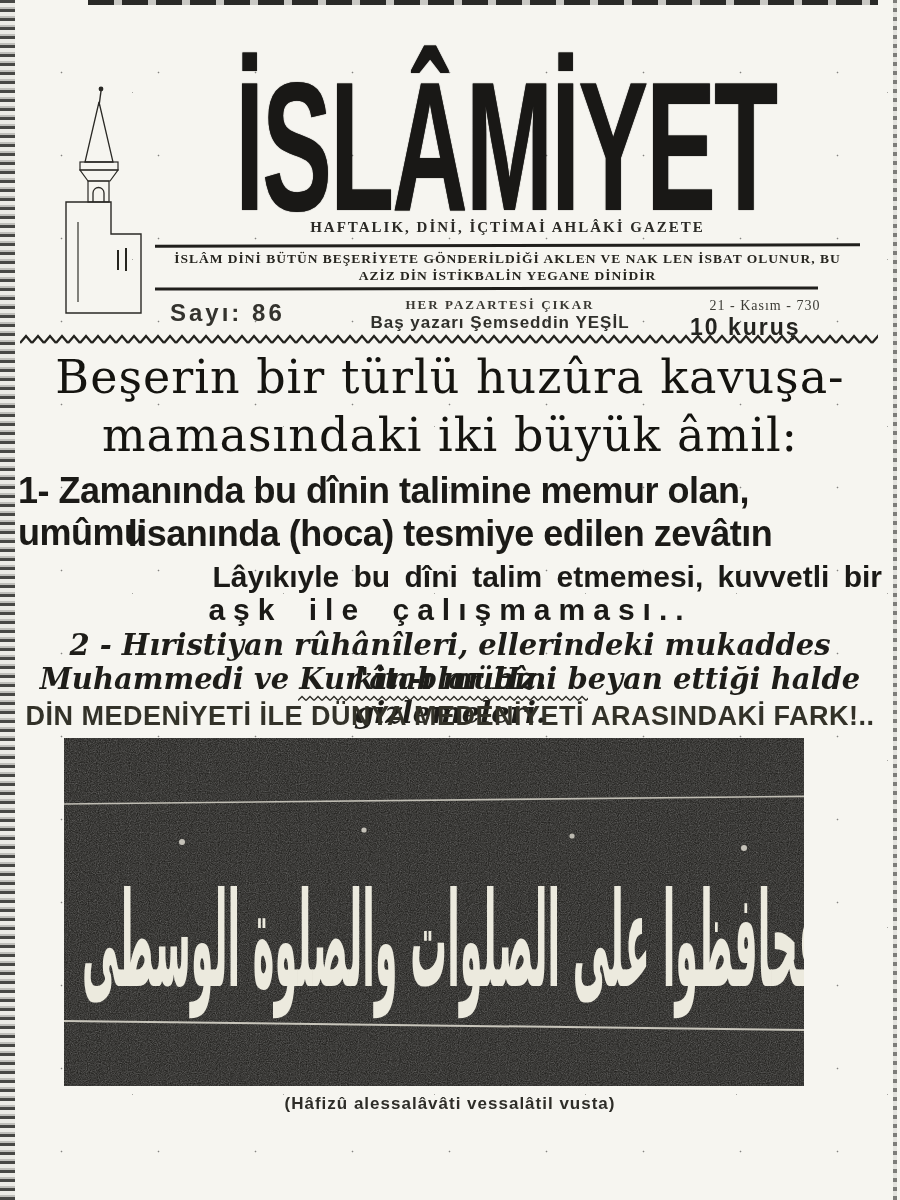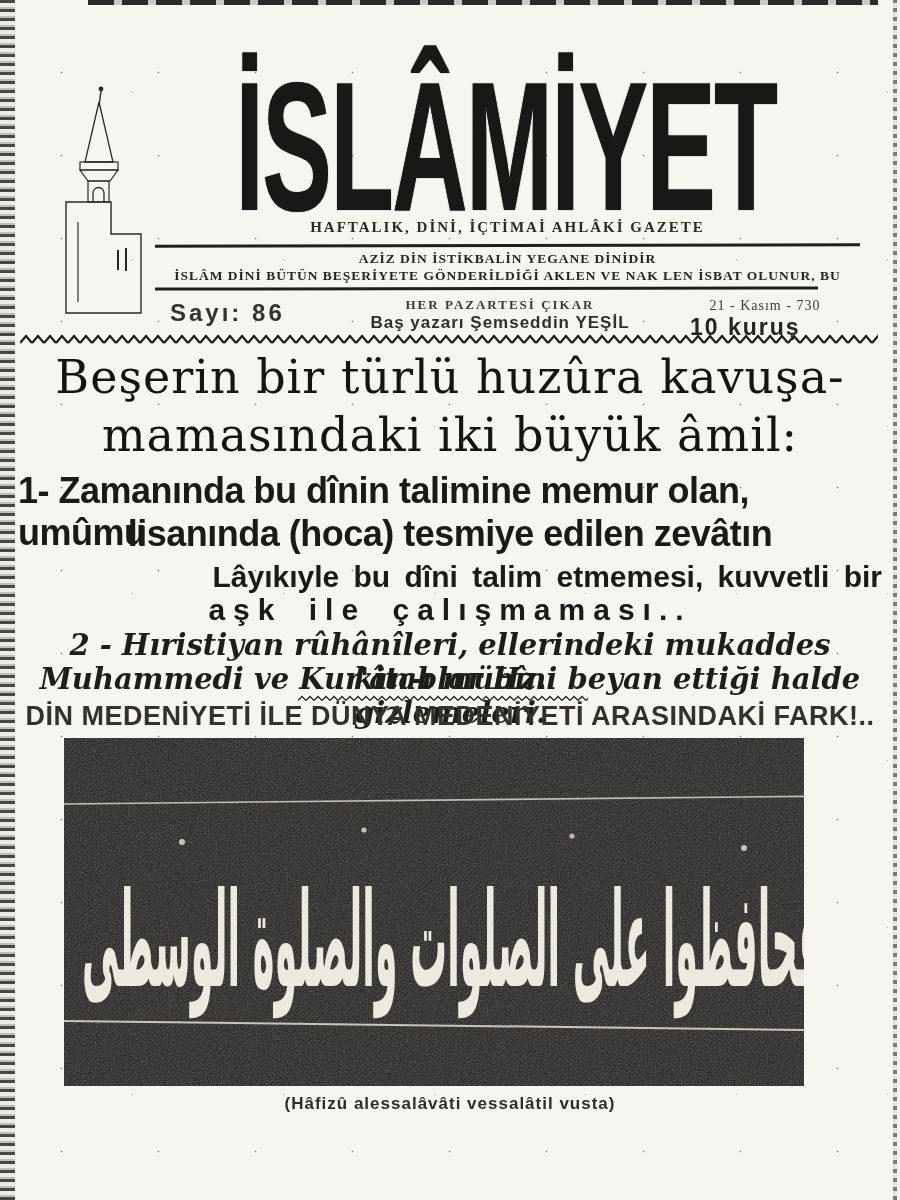--- a/index.html
+++ b/index.html
@@ -113,22 +113,22 @@
 
   <div class="abs title-wrap">
     <span>İSLÂMİYET</span>
   </div>
 
   <div class="abs subtitle">HAFTALIK, DİNİ, İÇTİMAİ  AHLÂKİ GAZETE</div>
 
   <div class="abs rule rule-a"></div>
 
   <div class="abs motto">
+    <div>İSLÂM DİNİ BÜTÜN BEŞERİYETE GÖNDERİLDİĞİ AKLEN VE NAK LEN İSBAT OLUNUR, BU</div>
     <div>AZİZ DİN İSTİKBALİN  YEGANE DİNİDİR</div>
-    <div>İSLÂM DİNİ BÜTÜN BEŞERİYETE GÖNDERİLDİĞİ AKLEN VE NAK LEN İSBAT OLUNUR, BU</div>
   </div>
 
   <div class="abs rule rule-b"></div>
 
   <div class="abs issue">Sayı:  86</div>
   <div class="abs freq">HER PAZARTESİ ÇIKAR</div>
   <div class="abs editor">Baş yazarı Şemseddin YEŞİL</div>
   <div class="abs date">21 - Kasım - 730</div>
   <div class="abs price">10 kuruş</div>
 

